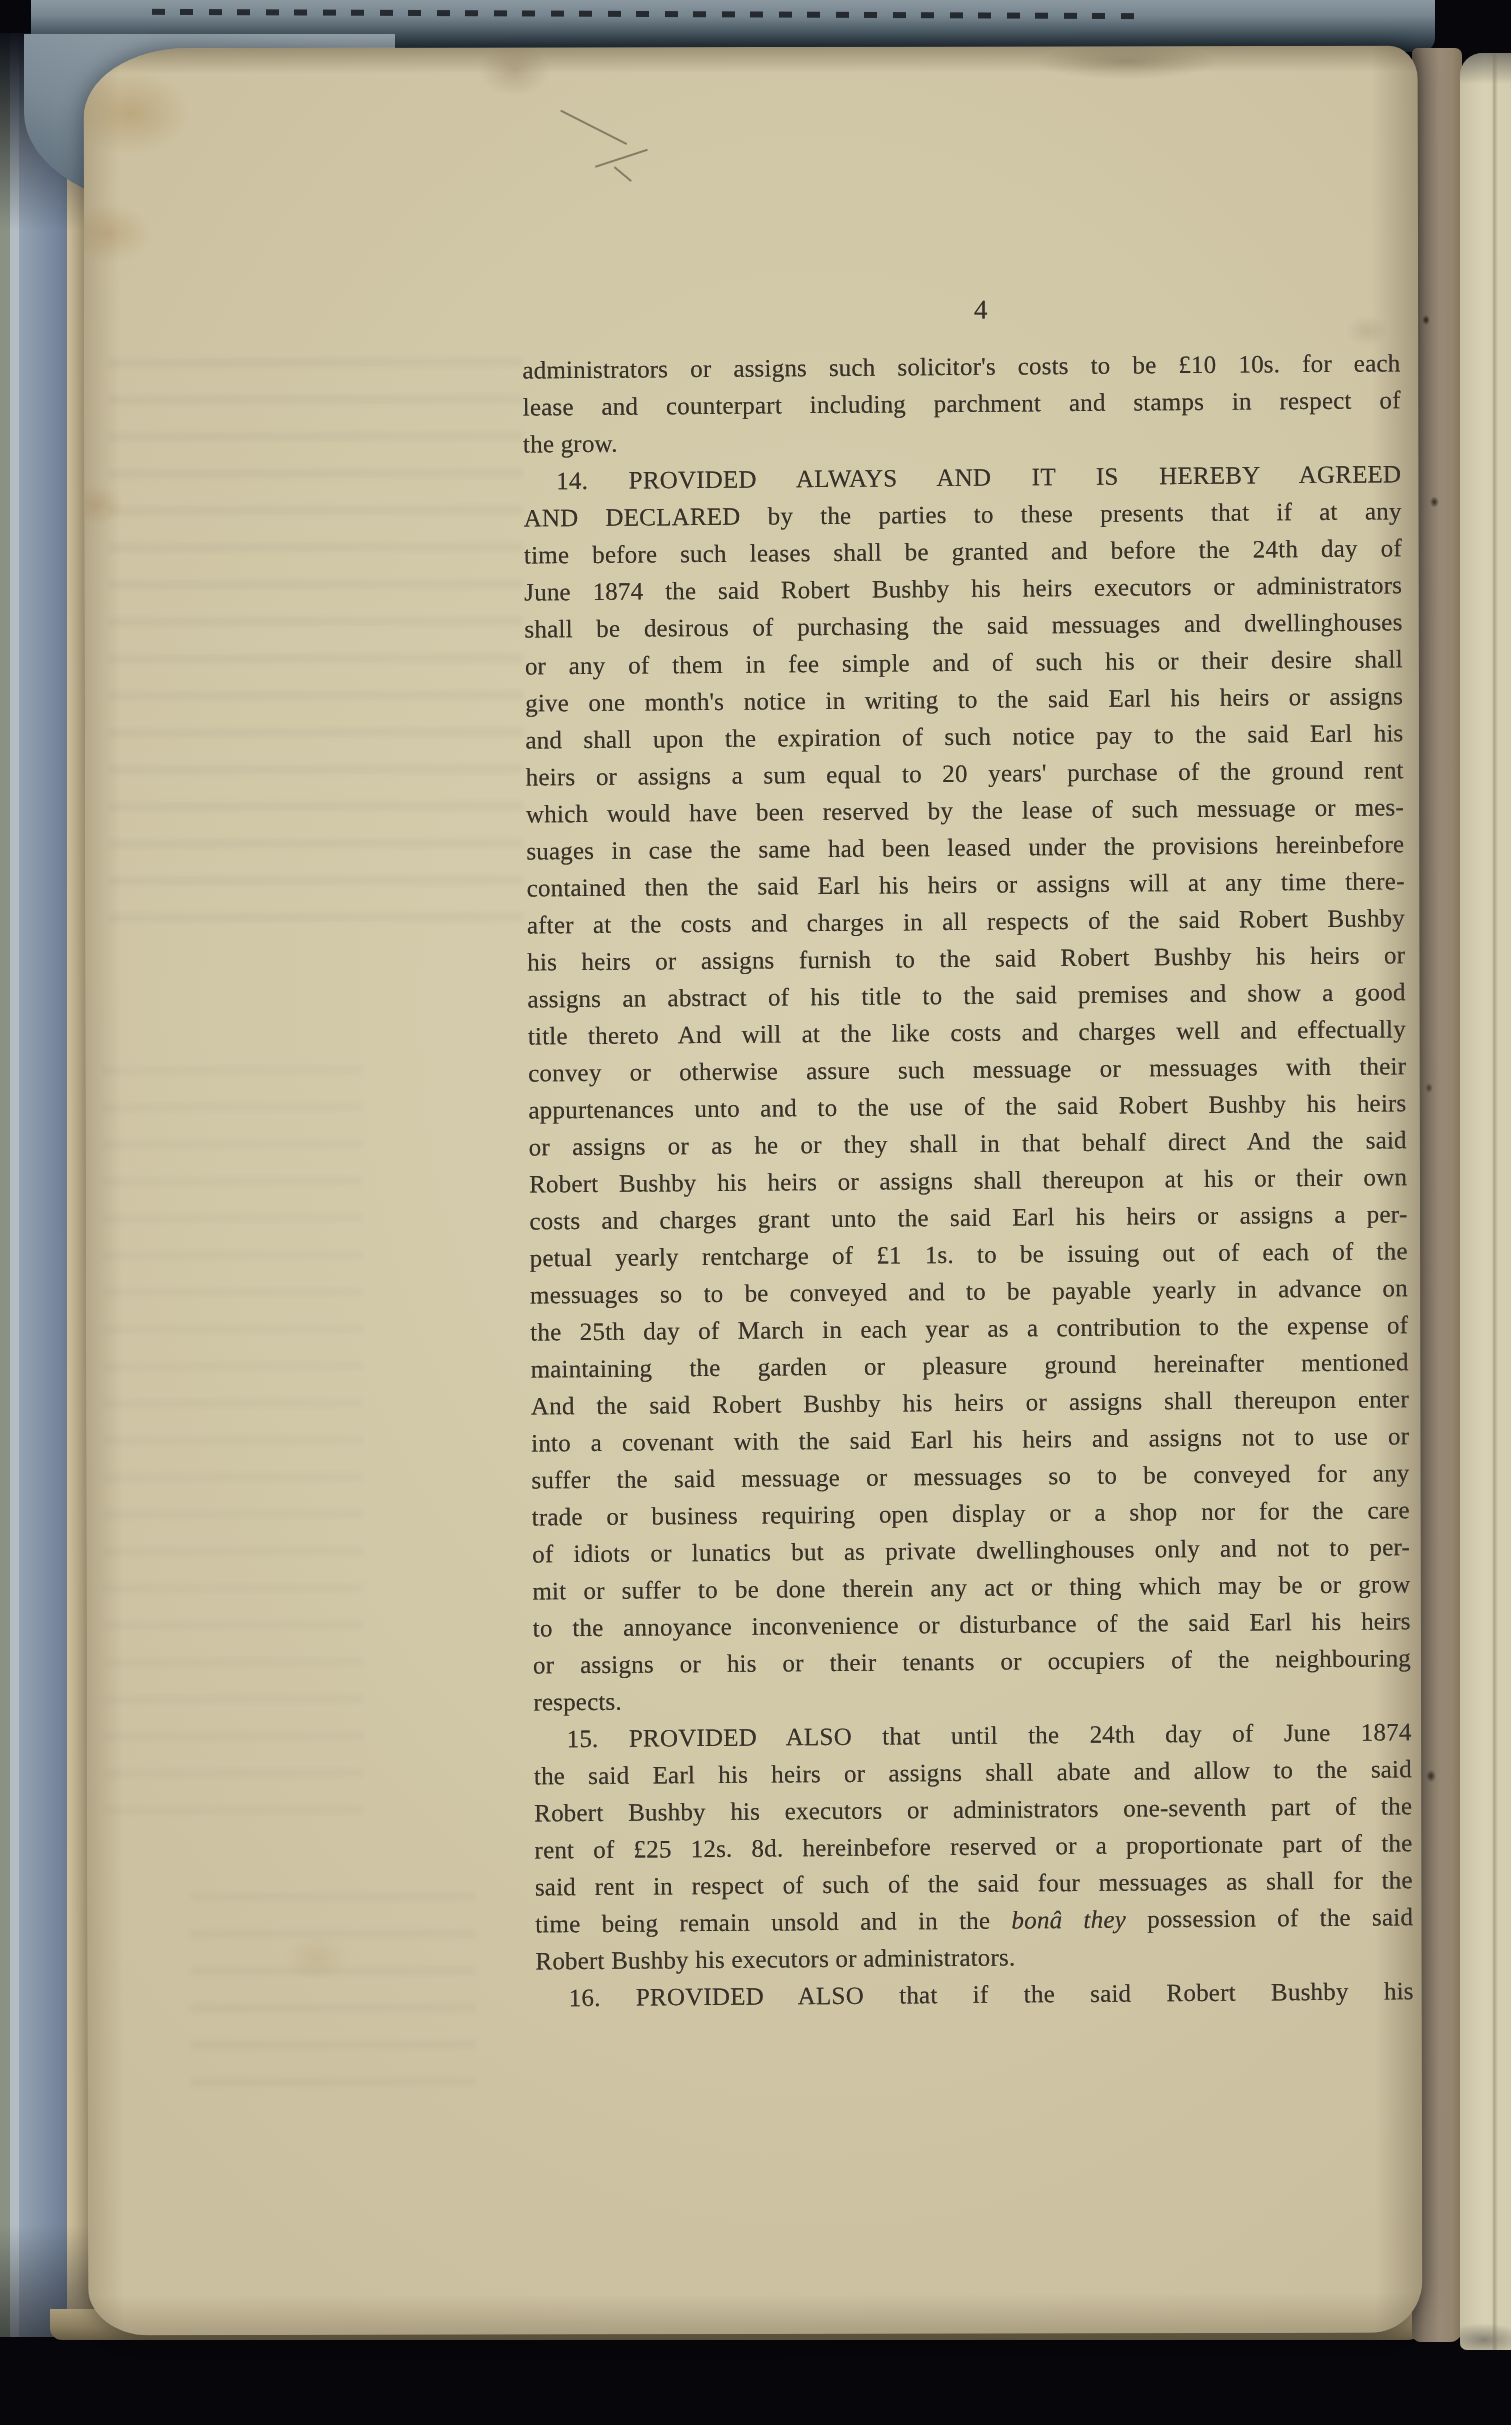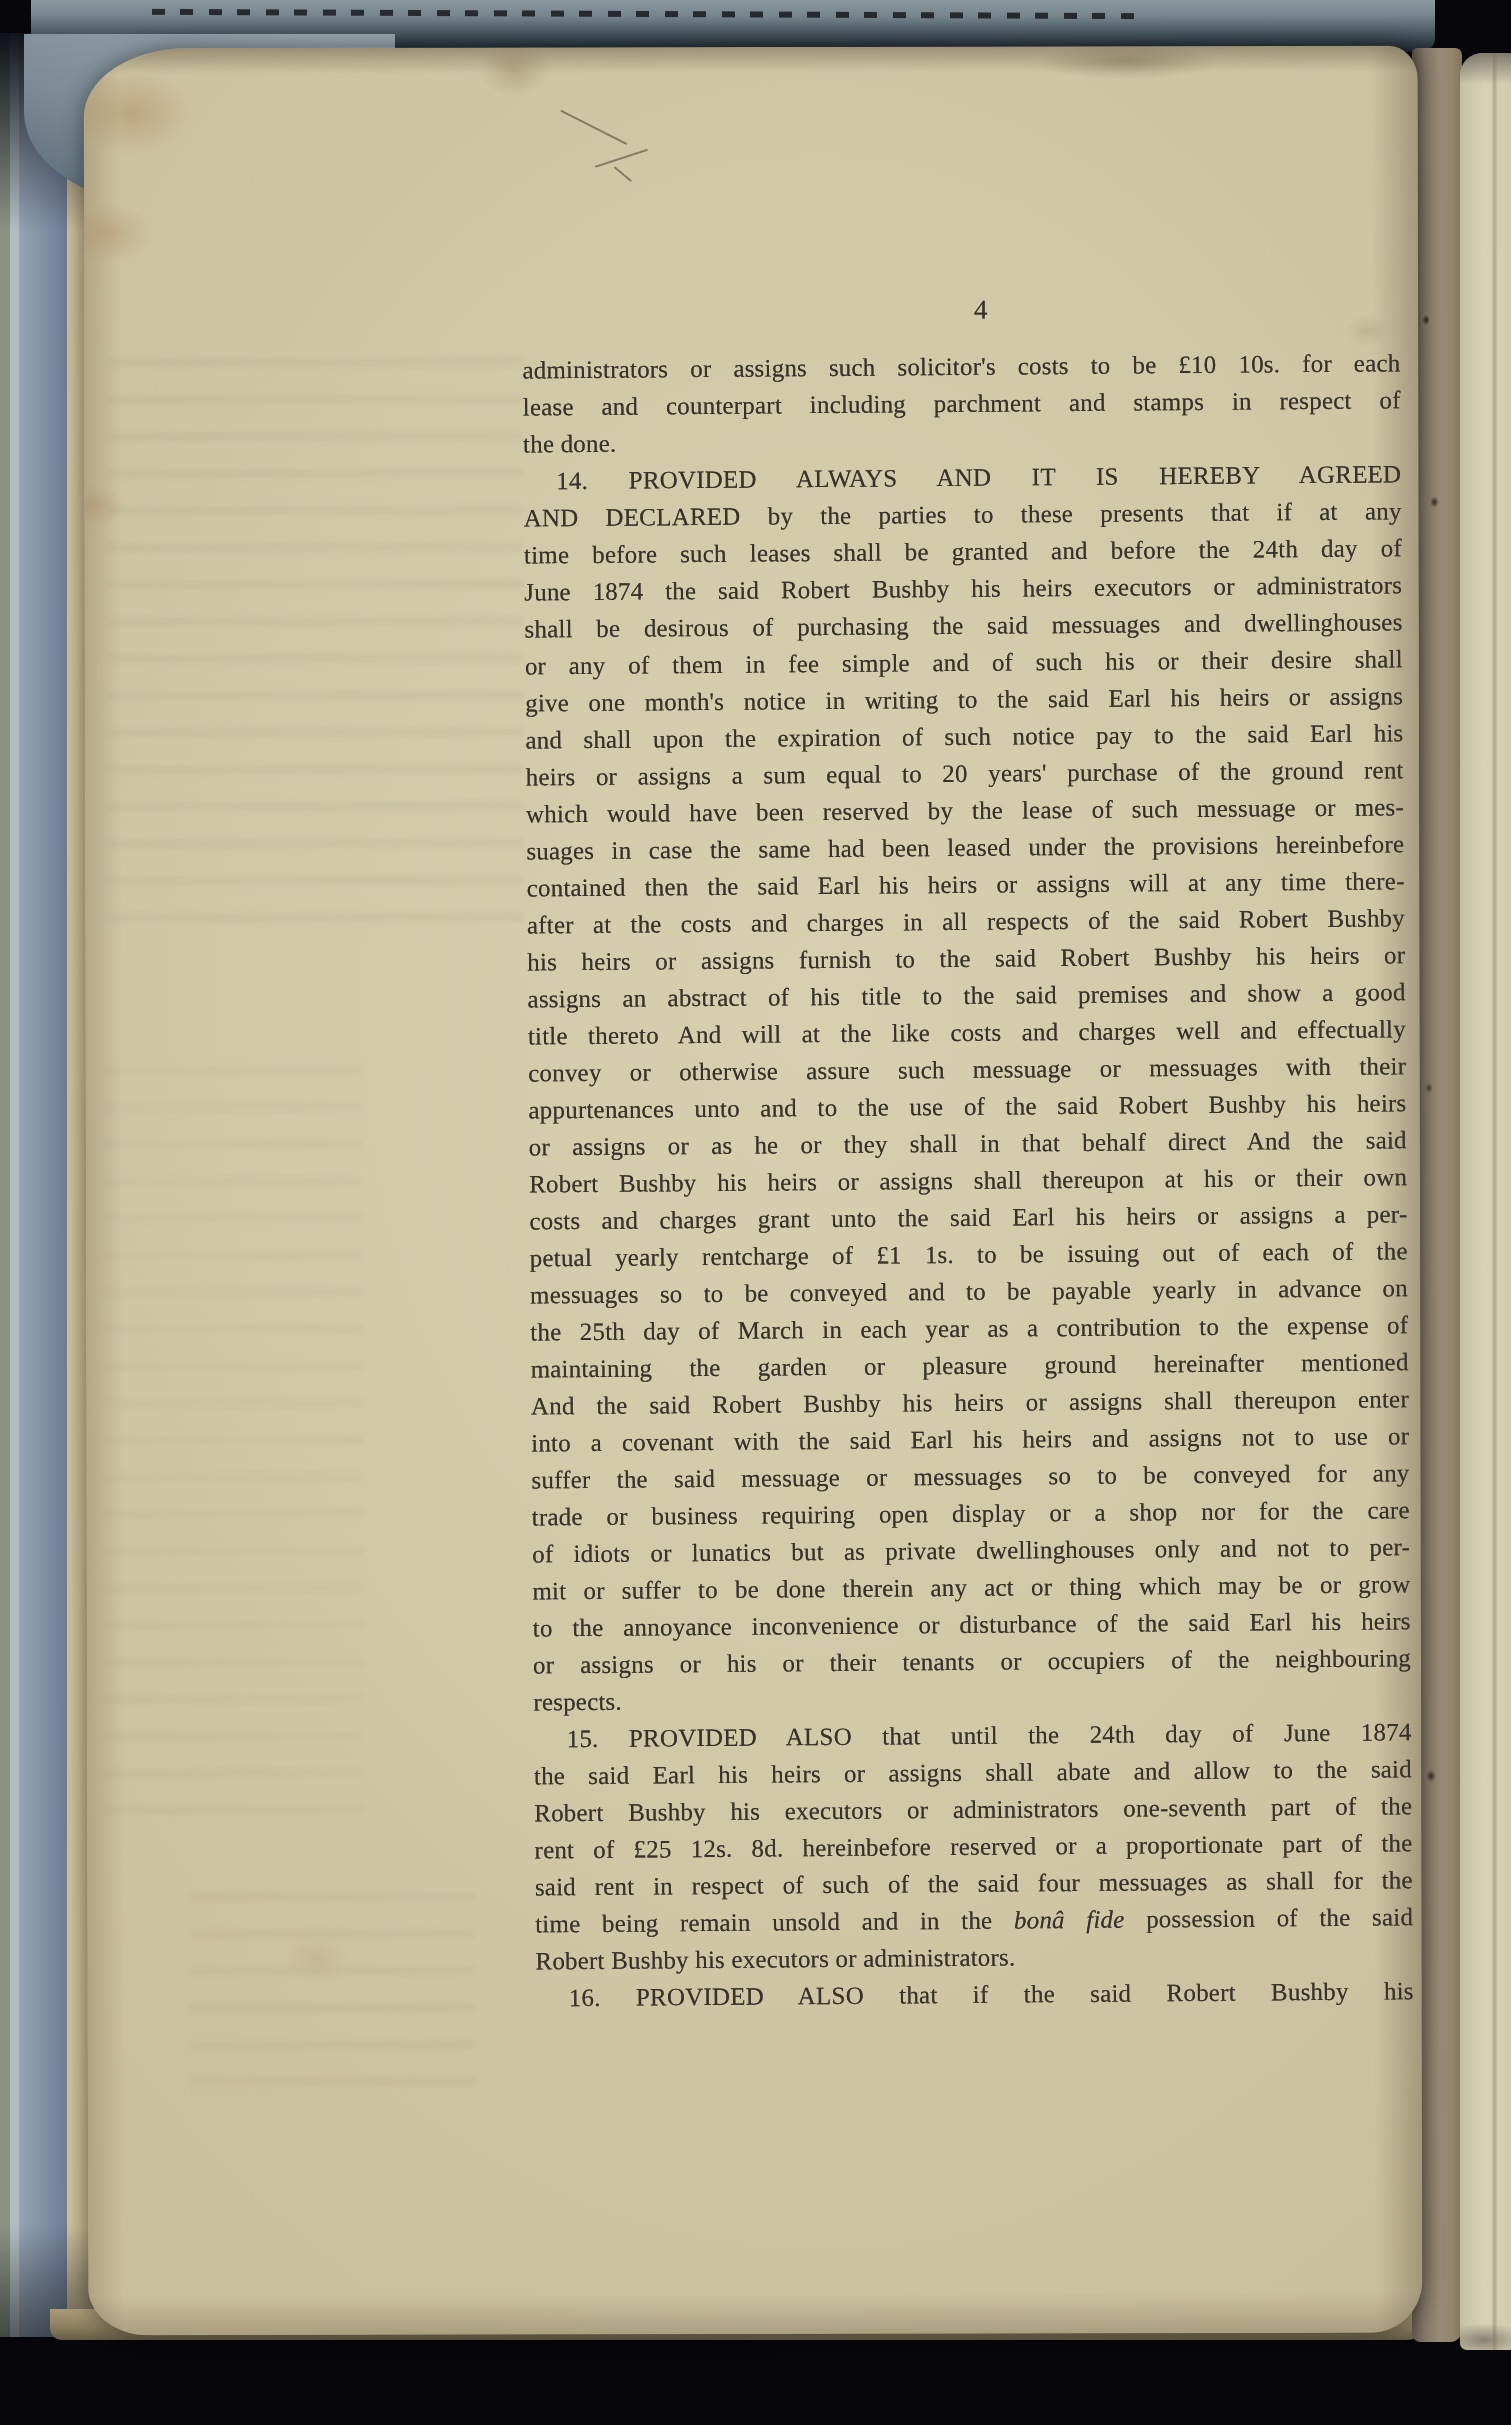--- a/index.html
+++ b/index.html
@@ -165,21 +165,21 @@
 
     <div class="showthrough p1"></div>
     <div class="showthrough p2"></div>
     <div class="showthrough p3"></div>
 
     <div class="pagenum">4</div>
 
     <div class="textblock">
         <div class="line j"><span>administrators or assigns such solicitor's costs to be £10 10s. for each</span></div>
         <div class="line j"><span>lease and counterpart including parchment and stamps in respect of</span></div>
-        <div class="line"><span>the done.</span></div>
+        <div class="line"><span>the grow.</span></div>
         <div class="line j ind"><span>14. PROVIDED ALWAYS AND IT IS HEREBY AGREED</span></div>
         <div class="line j"><span>AND DECLARED by the parties to these presents that if at any</span></div>
         <div class="line j"><span>time before such leases shall be granted and before the 24th day of</span></div>
         <div class="line j"><span>June 1874 the said Robert Bushby his heirs executors or administrators</span></div>
         <div class="line j"><span>shall be desirous of purchasing the said messuages and dwellinghouses</span></div>
         <div class="line j"><span>or any of them in fee simple and of such his or their desire shall</span></div>
         <div class="line j"><span>give one month's notice in writing to the said Earl his heirs or assigns</span></div>
         <div class="line j"><span>and shall upon the expiration of such notice pay to the said Earl his</span></div>
         <div class="line j"><span>heirs or assigns a sum equal to 20 years' purchase of the ground rent</span></div>
         <div class="line j"><span>which would have been reserved by the lease of such messuage or mes-</span></div>
@@ -205,20 +205,20 @@
         <div class="line j"><span>of idiots or lunatics but as private dwellinghouses only and not to per-</span></div>
         <div class="line j"><span>mit or suffer to be done therein any act or thing which may be or grow</span></div>
         <div class="line j"><span>to the annoyance inconvenience or disturbance of the said Earl his heirs</span></div>
         <div class="line j"><span>or assigns or his or their tenants or occupiers of the neighbouring</span></div>
         <div class="line"><span>respects.</span></div>
         <div class="line j ind"><span>15. PROVIDED ALSO that until the 24th day of June 1874</span></div>
         <div class="line j"><span>the said Earl his heirs or assigns shall abate and allow to the said</span></div>
         <div class="line j"><span>Robert Bushby his executors or administrators one-seventh part of the</span></div>
         <div class="line j"><span>rent of £25 12s. 8d. hereinbefore reserved or a proportionate part of the</span></div>
         <div class="line j"><span>said rent in respect of such of the said four messuages as shall for the</span></div>
-        <div class="line j"><span>time being remain unsold and in the </span><span class="it">bonâ fide</span><span> possession of the said</span></div>
+        <div class="line j"><span>time being remain unsold and in the </span><span class="it">bonâ they</span><span> possession of the said</span></div>
         <div class="line"><span>Robert Bushby his executors or administrators.</span></div>
         <div class="line j ind"><span>16. PROVIDED ALSO that if the said Robert Bushby his</span></div>
       </div>
   </div>
 
 </div>
 
 
 </body></html>

